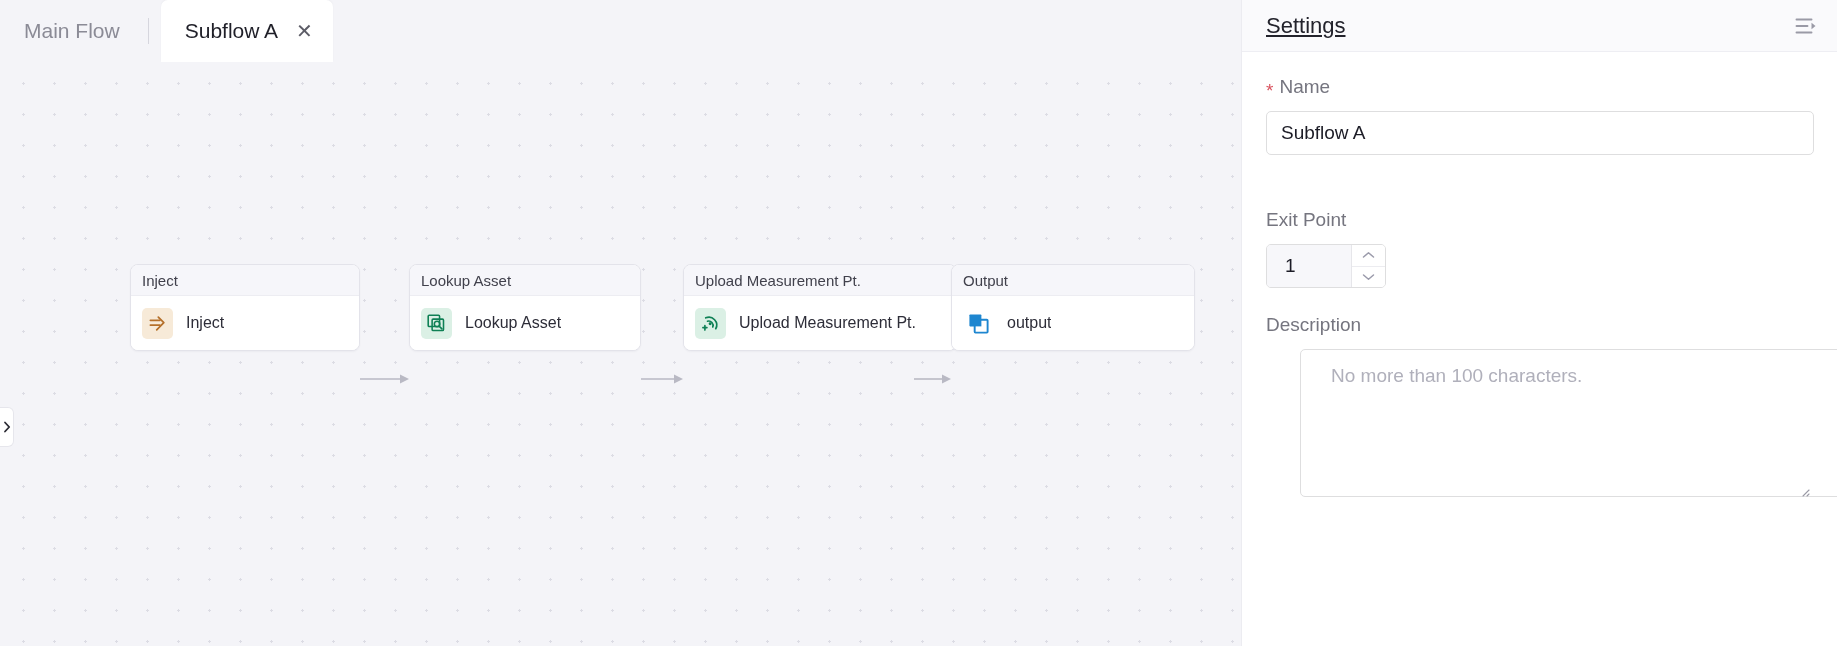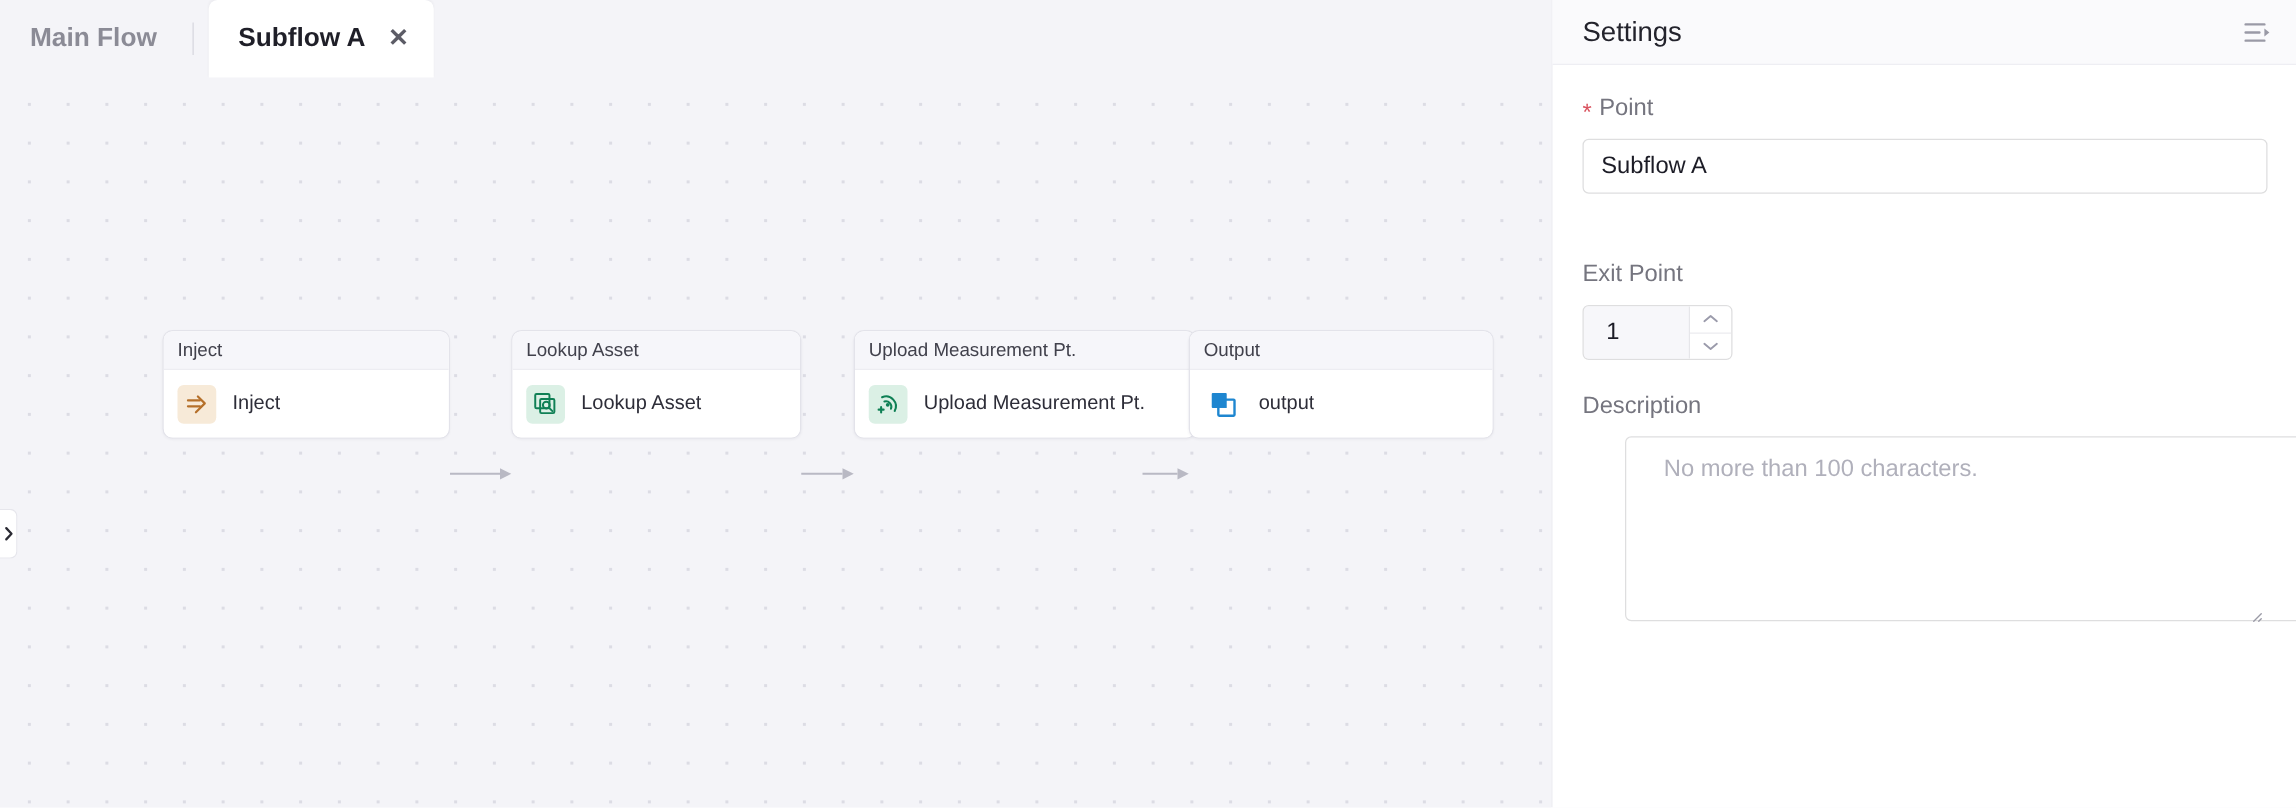--- a/index.html
+++ b/index.html
@@ -35,21 +35,20 @@
   }
   .tab {
     display: flex;
     align-items: center;
     height: 62px;
     font-size: 21px;
     color: #8b8b96;
     padding: 0 16px 0 2px;
     cursor: pointer;
     white-space: nowrap;
-    font-weight: bold;
   }
   .tab-sep {
     width: 1px;
     height: 26px;
     background: #d6d6de;
     margin: 0 12px 18px 12px;
   }
   .tab.active {
     background: #ffffff;
     color: #1f1f28;
@@ -166,20 +165,21 @@
     display: flex;
     align-items: center;
     justify-content: space-between;
     padding: 0 20px 0 24px;
     background: #fafafc;
     border-bottom: 1px solid #eeeef3;
   }
   .panel-title {
     font-size: 22px;
     color: #23232c;
+    text-decoration: underline;
   }
   .panel-collapse-icon { cursor: pointer; display: flex; align-items: center; }
   .panel-collapse-icon svg { display: block; }
 
   .panel-body { padding: 24px 24px 0 24px; }
 
   .field { margin-bottom: 0; }
   .field-label {
     font-size: 19px;
     color: #75757f;
@@ -431,21 +431,21 @@
           <path d="M16.5 5.8 L20.5 9 L16.5 12.2 Z" fill="#9a9aa6" stroke="none"></path>
         </svg>
       </span>
     </div>
 
     <div class="panel-body">
 
       <div class="field">
         <div class="field-label">
           <span class="req-star">*</span>
-          <span>Point</span>
+          <span>Name</span>
         </div>
         <input class="text-input" type="text" value="Subflow A" style="">
       </div>
 
       <div class="gap-28"></div>
 
 
       <div class="gap-26"></div>
 
       <div class="field">

